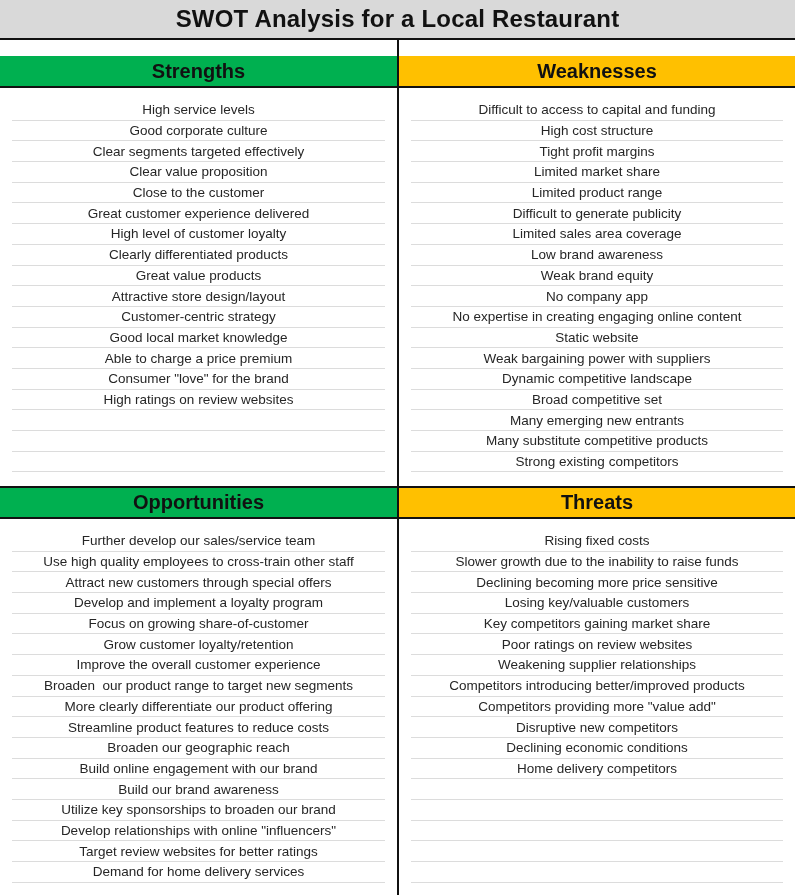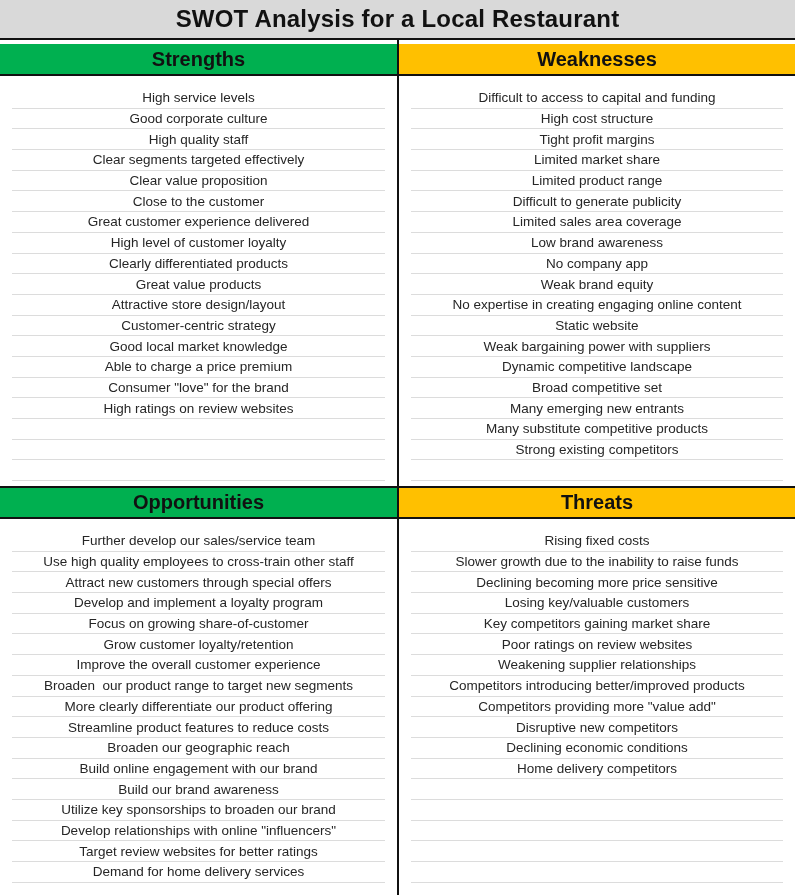--- a/index.html
+++ b/index.html
@@ -3,21 +3,21 @@
 <meta charset="utf-8">
 <style>
   html, body { margin: 0; padding: 0; background: #ffffff; }
   body { width: 795px; height: 895px; overflow: hidden; position: relative;
          font-family: "Liberation Sans", "DejaVu Sans", sans-serif; color: #262626; }
   .title-bar { position: absolute; left: 0; top: 0; width: 795px; height: 38px;
                background: #d9d9d9; border-bottom: 2px solid #111; box-sizing: content-box;
                display: flex; align-items: center; justify-content: center; }
   .title-bar span { font-size: 24px; font-weight: bold; color: #111; letter-spacing: 0.2px; }
   .section { position: absolute; left: 0; width: 795px; }
-  .section.top { top: 44px; height: 446px; }
+  .section.top { top: 56px; height: 446px; }
   .section.bottom { top: 486px; height: 491px; }
   .quad { position: absolute; top: 0; height: 100%; overflow: hidden; }
   .quad.left { left: 0; width: 397px; }
   .quad.right { left: 399px; width: 396px; }
   .divider { position: absolute; left: 397px; width: 2px; background: #111; top: 40px; height: 855px; }
   .qhead { height: 30px; border-bottom: 2px solid #111; display: flex;
            align-items: center; justify-content: center; }
   .qhead span { font-size: 20px; font-weight: bold; color: #111; }
   .qhead.green { background: #00b050; }
   .qhead.orange { background: #ffc000; }
@@ -35,21 +35,20 @@
 </div>
 
 <div class="section top">
   <div class="quad left">
     <div class="qhead green">
       <span>Strengths</span>
     </div>
     <ul class="rows">
         <li class="row">High service levels</li>
         <li class="row">Good corporate culture</li>
-        <li class="row">High quality staff</li>
         <li class="row">Clear segments targeted effectively</li>
         <li class="row">Clear value proposition</li>
         <li class="row">Close to the customer</li>
         <li class="row">Great customer experience delivered</li>
         <li class="row">High level of customer loyalty</li>
         <li class="row">Clearly differentiated products</li>
         <li class="row">Great value products</li>
         <li class="row">Attractive store design/layout</li>
         <li class="row">Customer-centric strategy</li>
         <li class="row">Good local market knowledge</li>
@@ -68,22 +67,22 @@
     </div>
     <ul class="rows">
         <li class="row">Difficult to access to capital and funding</li>
         <li class="row">High cost structure</li>
         <li class="row">Tight profit margins</li>
         <li class="row">Limited market share</li>
         <li class="row">Limited product range</li>
         <li class="row">Difficult to generate publicity</li>
         <li class="row">Limited sales area coverage</li>
         <li class="row">Low brand awareness</li>
+        <li class="row">Weak brand equity</li>
         <li class="row">No company app</li>
-        <li class="row">Weak brand equity</li>
         <li class="row">No expertise in creating engaging online content</li>
         <li class="row">Static website</li>
         <li class="row">Weak bargaining power with suppliers</li>
         <li class="row">Dynamic competitive landscape</li>
         <li class="row">Broad competitive set</li>
         <li class="row">Many emerging new entrants</li>
         <li class="row">Many substitute competitive products</li>
         <li class="row">Strong existing competitors</li>
         <li class="row"></li>
         <li class="row"></li>

